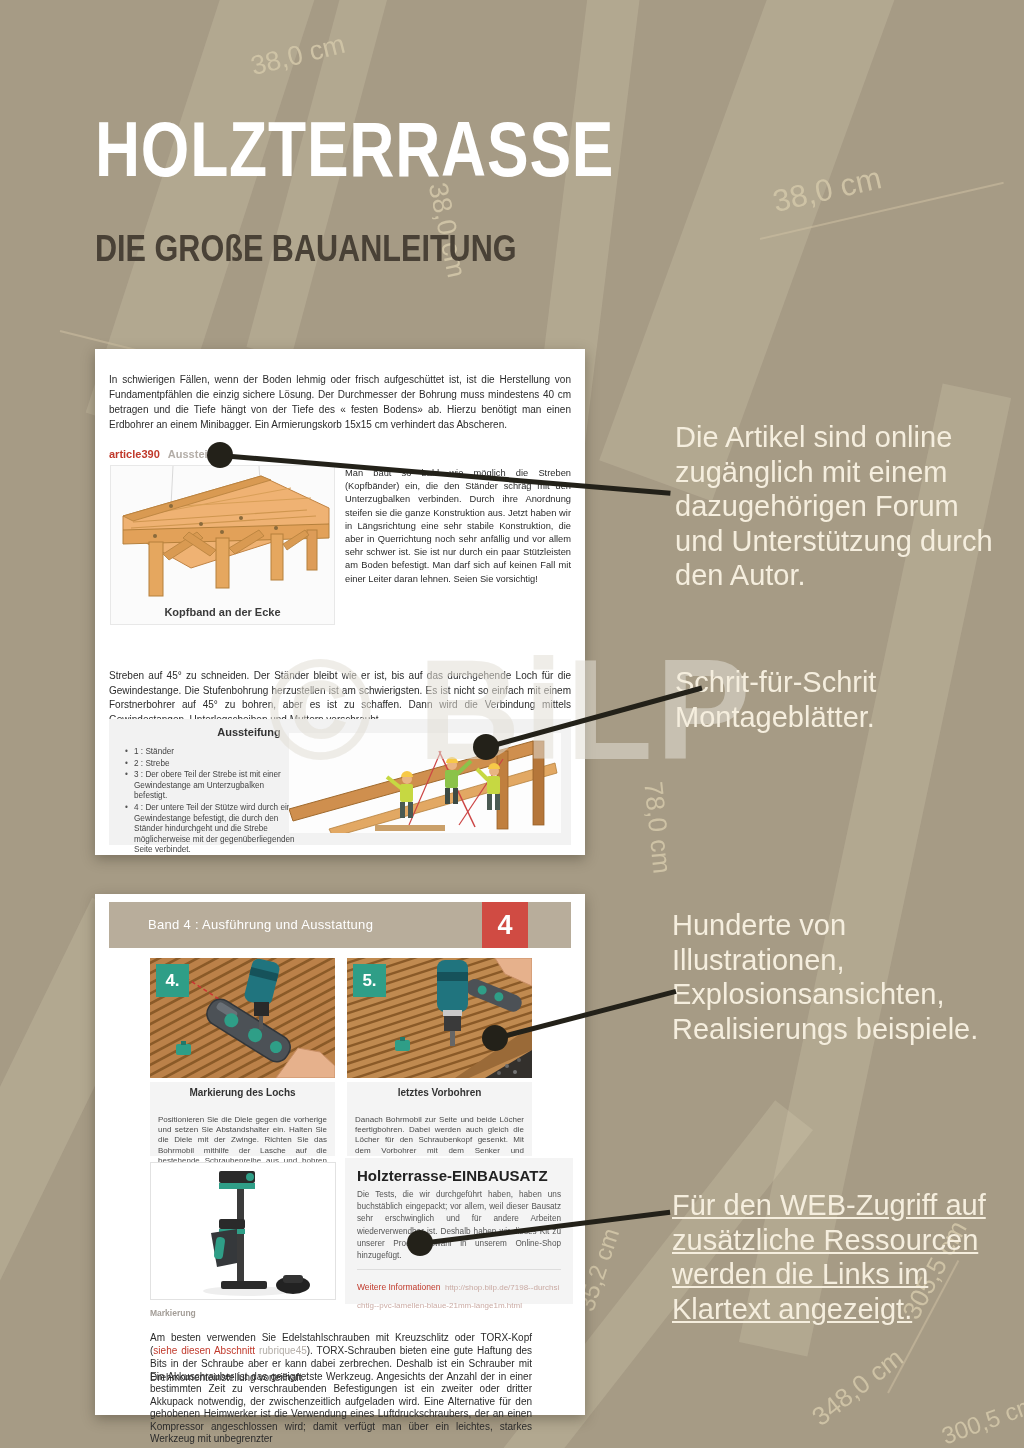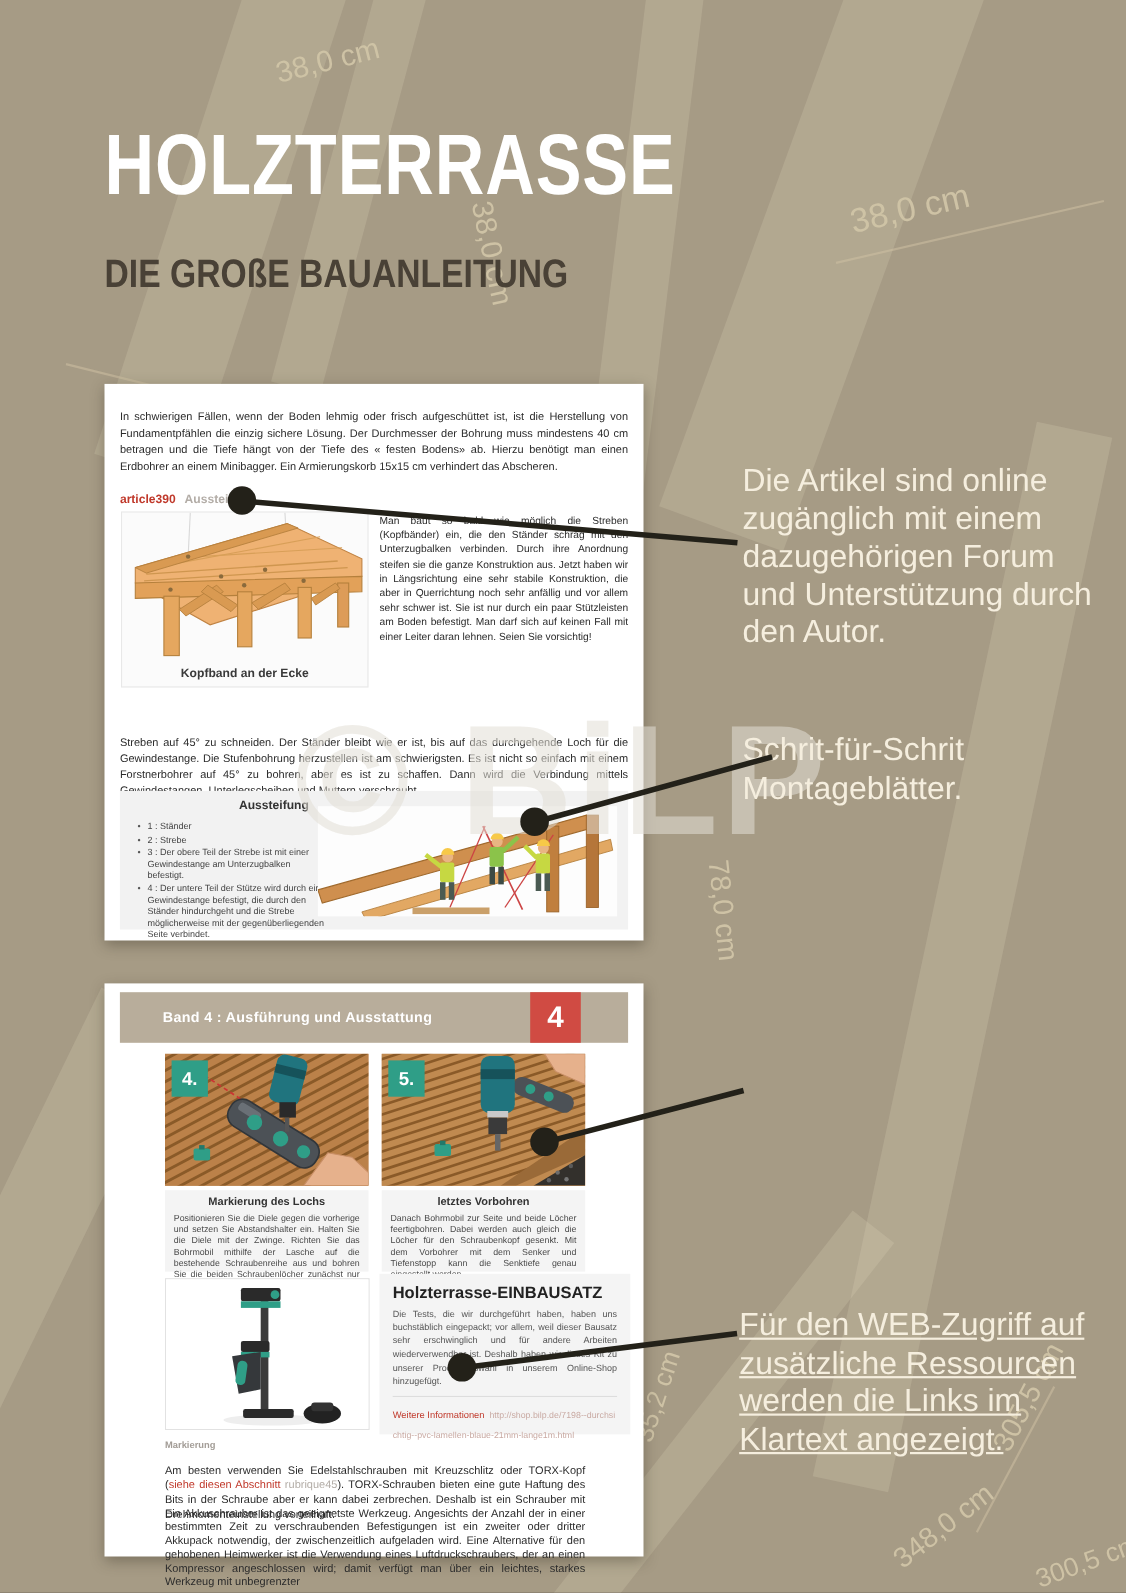--- a/index.html
+++ b/index.html
@@ -54,31 +54,31 @@
   .fullpara{position:absolute;left:14px;top:310px;width:462px;font-size:10px;line-height:14.6px;}
   .graybox{position:absolute;left:14px;top:370px;width:462px;height:126px;background:#f2f2f2;}
   .gb-title{position:absolute;left:0;top:7px;width:280px;text-align:center;
             font-size:11px;font-weight:bold;color:#333;}
   .gb-list{position:absolute;left:16px;top:28px;width:172px;font-size:8.2px;line-height:10.6px;color:#444;}
   .gb-item{position:relative;padding-left:9px;margin-bottom:1px;}
   .gb-item:before{content:"•";position:absolute;left:0;top:0;color:#555;}
   .gb-illu{position:absolute;left:180px;top:14px;width:272px;height:100px;background:#fdfdfd;}
   
   .band{position:absolute;left:14px;top:8px;width:462px;height:46px;background:#b8ad9b;}
-  .band-title{position:absolute;left:39px;top:15px;font-size:13px;font-weight:bold;color:#ffffff;
+  .band-title{position:absolute;left:39px;top:15px;font-size:13px;font-weight:normal;color:#ffffff;
               letter-spacing:0.3px;}
   .band-num{position:absolute;left:373px;top:0;width:46px;height:46px;background:#d04b43;
             color:#fff;font-size:27px;font-weight:bold;text-align:center;line-height:46px;}
   .step{position:absolute;top:64px;width:185px;}
   .step.s1{left:55px;} .step.s2{left:252px;}
   .photo{position:relative;width:185px;height:120px;overflow:hidden;background:#b97f46;}
   .badge{position:absolute;left:6px;top:6px;width:33px;height:33px;background:#2f9e87;color:#fff;
          font-size:17px;font-weight:bold;text-align:center;line-height:33px;z-index:3;}
   .stepbox{margin-top:4px;background:#f4f4f4;padding:5px 8px 6px;height:74px;}
-  .stepcap{text-align:center;font-size:10px;font-weight:bold;color:#333;margin-bottom:5px;}
+  .stepcap{text-align:center;font-size:10px;font-weight:bold;color:#333;margin-bottom:17px;}
   .steptext{font-size:8px;line-height:10.2px;color:#4a4a4a;text-align:justify;}
   .kit-img{position:absolute;left:55px;top:268px;width:186px;height:138px;background:#ffffff;
            border:1px solid #e2e2e2;}
   .kit-box{position:absolute;left:250px;top:264px;width:228px;height:146px;background:#f4f4f4;
            padding:9px 12px;}
   .kit-title{font-size:15px;font-weight:bold;color:#222;margin-bottom:5px;}
   .kit-text{font-size:8.2px;line-height:12.2px;color:#555;text-align:justify;}
   .kit-hr{border:none;border-top:1px solid #ddd;margin:7px 0 6px;}
   .kit-link{font-size:8.5px;color:#c0392b;}
   .kit-url{font-size:8px;color:#c9aaa3;word-break:break-all;line-height:10.5px;}
@@ -382,15 +382,16 @@
   <div class="cline c2"></div>
   <div class="cline c3"></div>
   <div class="cline c4"></div>
   <div class="dot d1"></div>
   <div class="dot d2"></div>
   <div class="dot d3"></div>
   <div class="dot d4"></div>
 
   <div class="annotation an1">Die Artikel sind online zugänglich mit einem dazugehörigen Forum und Unterstützung durch den Autor.</div>
   <div class="annotation an2">Schrit-für-Schrit Montageblätter.</div>
+  <div class="annotation an3">Hunderte von Illustrationen, Explosionsansichten, Realisierungs beispiele.</div>
   <div class="annotation an4">Für den WEB-Zugriff auf zusätzliche Ressourcen werden die Links im Klartext angezeigt.</div>
 
 </div>
 
 </body></html>

